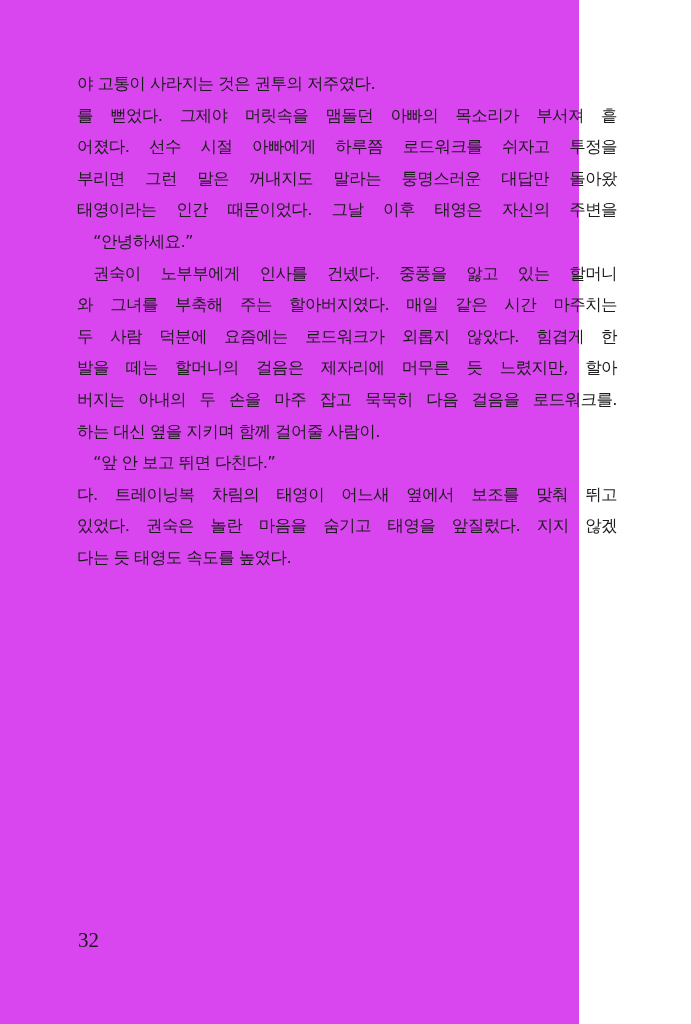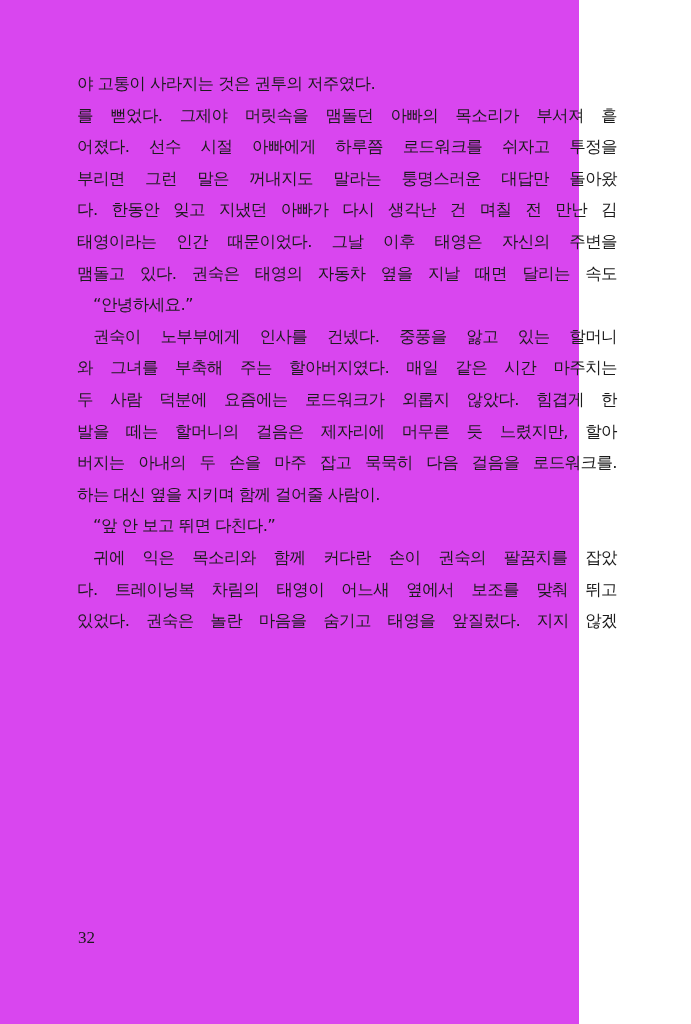--- a/index.html
+++ b/index.html
@@ -19,41 +19,39 @@
     height: 31.6px; line-height: 31.6px;
     white-space: nowrap;
     text-align: justify;
     text-align-last: justify;
   }
   .line.last { text-align-last: left; }
   .line.indent { padding-left: 16px; }
   .page-number {
     position: absolute; left: 78px; top: 928px;
     font-family: "Liberation Serif", serif;
-    font-size: 17px; color: #1c1c1c;
+    font-size: 21px; color: #1c1c1c;
   }
 </style>
 </head>
 <body>
 
 <div class="page">
   <div class="text-block">
     <div class="line last">야 고통이 사라지는 것은 권투의 저주였다.</div>
     <div class="line">를 뻗었다. 그제야 머릿속을 맴돌던 아빠의 목소리가 부서져 흩</div>
     <div class="line">어졌다. 선수 시절 아빠에게 하루쯤 로드워크를 쉬자고 투정을</div>
     <div class="line">부리면 그런 말은 꺼내지도 말라는 퉁명스러운 대답만 돌아왔</div>
-    <div class="line">다. 한동안 잊고 지냈던 아빠가 다시 생각난 건 며칠 전 만난 김</div>
     <div class="line">태영이라는 인간 때문이었다. 그날 이후 태영은 자신의 주변을</div>
-    <div class="line">맴돌고 있다. 권숙은 태영의 자동차 옆을 지날 때면 달리는 속도</div>
     <div class="line indent last">“안녕하세요.”</div>
     <div class="line indent">권숙이 노부부에게 인사를 건넸다. 중풍을 앓고 있는 할머니</div>
     <div class="line">와 그녀를 부축해 주는 할아버지였다. 매일 같은 시간 마주치는</div>
     <div class="line">두 사람 덕분에 요즘에는 로드워크가 외롭지 않았다. 힘겹게 한</div>
     <div class="line">발을 떼는 할머니의 걸음은 제자리에 머무른 듯 느렸지만, 할아</div>
     <div class="line">버지는 아내의 두 손을 마주 잡고 묵묵히 다음 걸음을 로드워크를.</div>
     <div class="line last">하는 대신 옆을 지키며 함께 걸어줄 사람이.</div>
     <div class="line indent last">“앞 안 보고 뛰면 다친다.”</div>
-    <div class="line indent">귀에 익은 목소리와 함께 커다란 손이 권숙의 팔꿈치를 잡았</div>
     <div class="line">다. 트레이닝복 차림의 태영이 어느새 옆에서 보조를 맞춰 뛰고</div>
     <div class="line">있었다. 권숙은 놀란 마음을 숨기고 태영을 앞질렀다. 지지 않겠</div>
+    <div class="line last">다는 듯 태영도 속도를 높였다.</div>
   </div>
   <div class="page-number">32</div>
 </div>
 
 </body></html>

